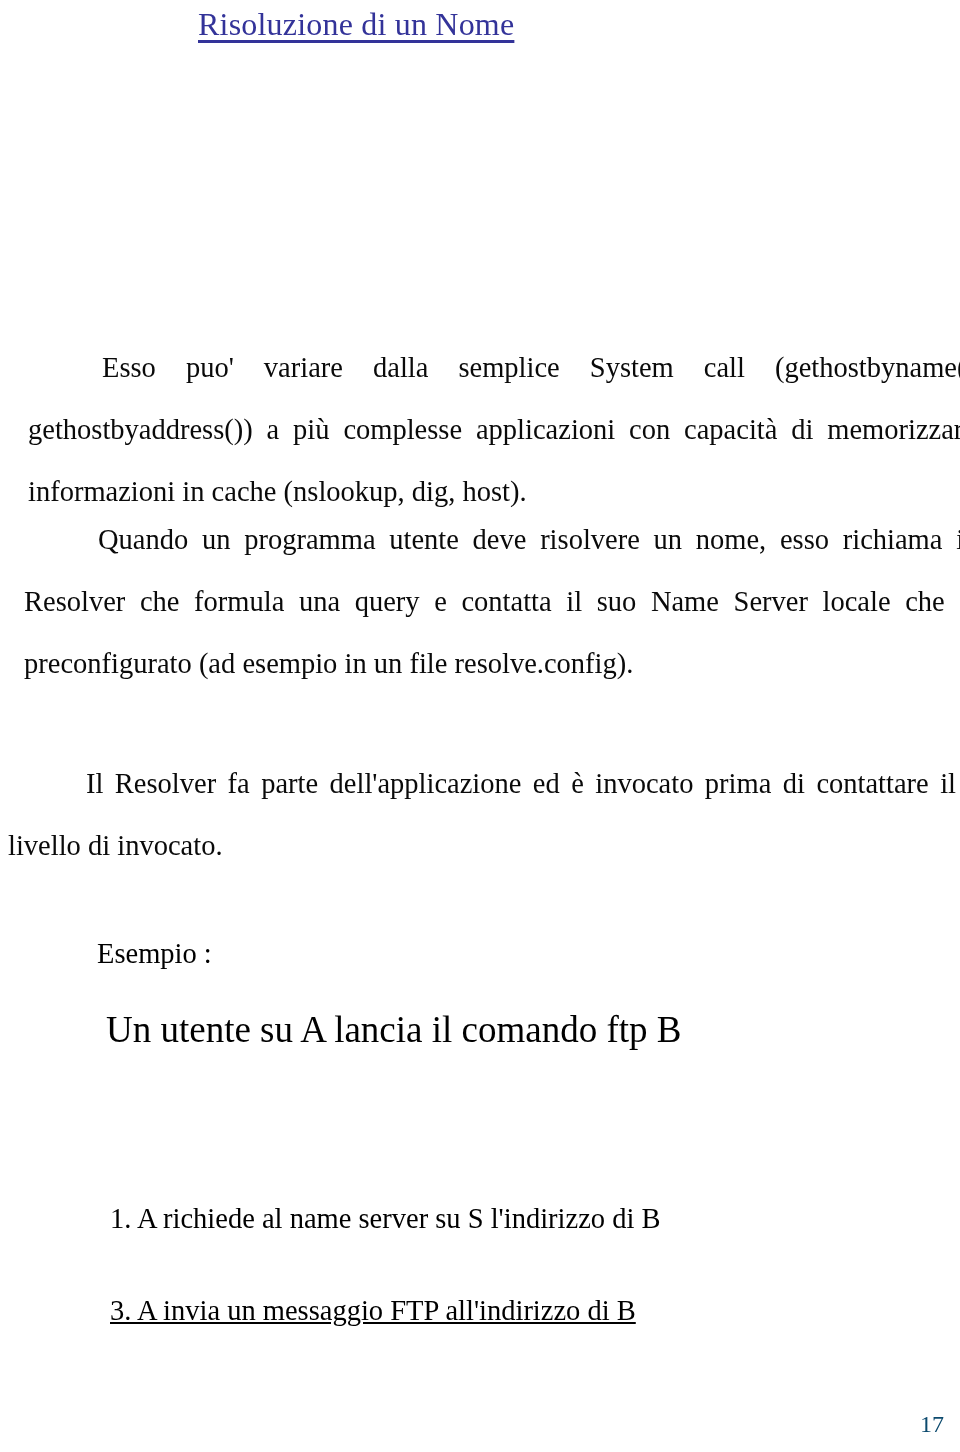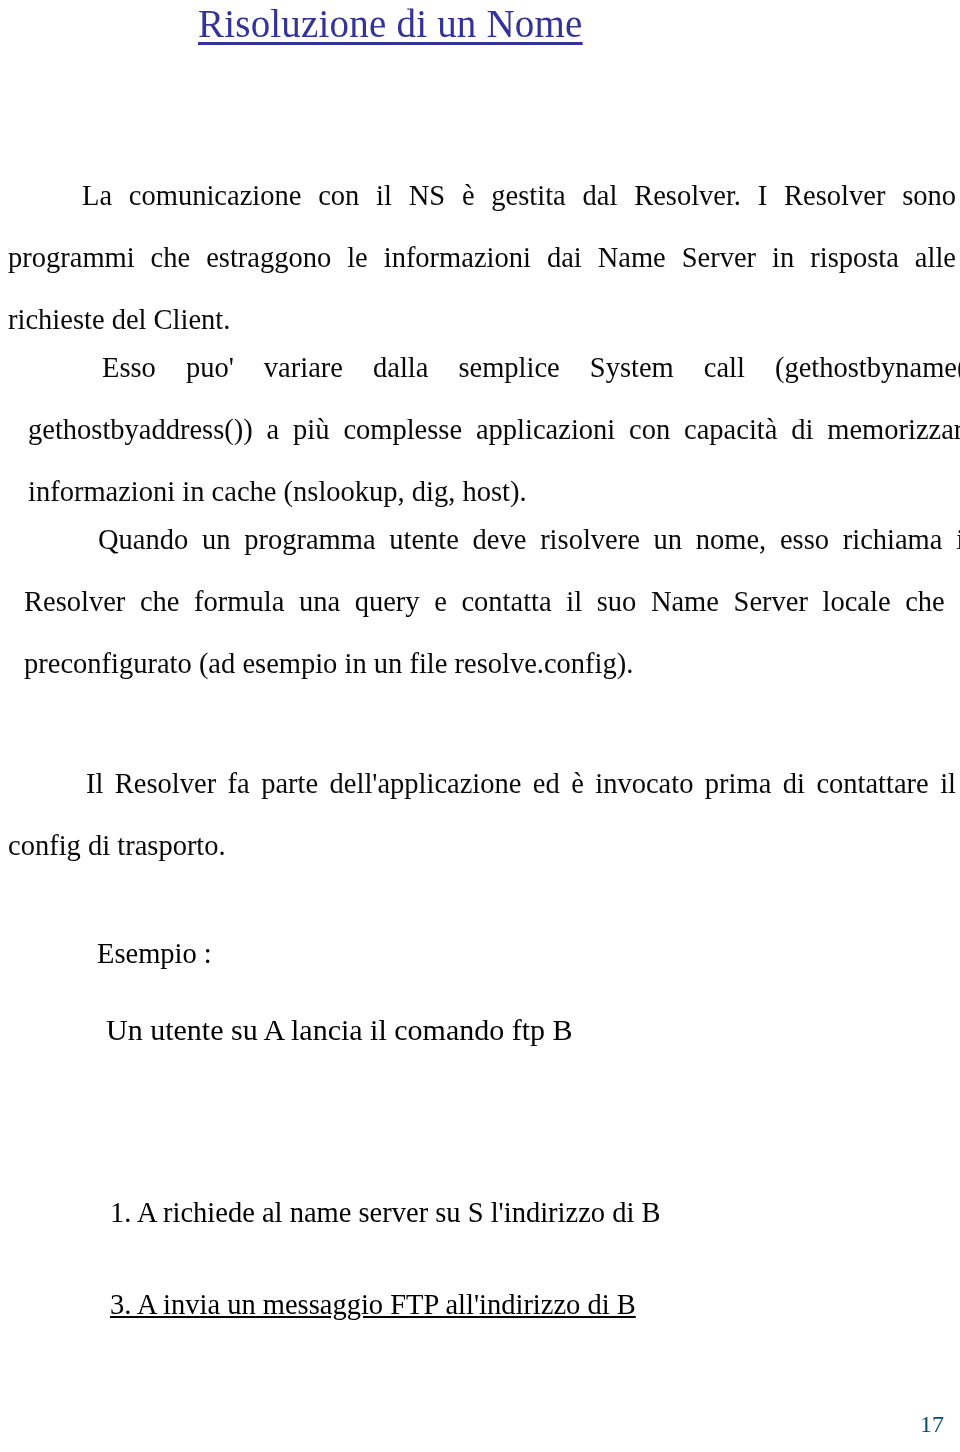--- a/index.html
+++ b/index.html
@@ -21,21 +21,21 @@
     width: 960px;
     height: 1452px;
     box-sizing: border-box;
   }
 
   
   .doc-title {
     position: absolute;
     left: 198px;
     top: 2px;
-    font-size: 39px;
+    font-size: 32px;
     line-height: 44px;
     letter-spacing: 0.2px;
     color: #333399;
     text-decoration: underline;
     text-underline-offset: 5px;
     white-space: nowrap;
     font-weight: normal;
     margin: 0;
   }
 
@@ -65,63 +65,62 @@
     font-size: 28.5px;
     line-height: 44px;
     white-space: nowrap;
     text-align: right;
   }
 
   .esempio-line {
     position: absolute;
     left: 106px;
     top: 1008px;
-    font-size: 30px;
+    font-size: 37px;
     line-height: 44px;
     white-space: nowrap;
   }
 
   .steps {
     position: absolute;
     left: 110px;
     top: 1180px;
     width: 800px;
   }
   .step {
     font-size: 28.5px;
     line-height: 44px;
-    margin: 11px 0 48px 0;
+    margin: 17px 0 48px 0;
     white-space: nowrap;
   }
   .step:last-child { margin-bottom: 0; text-decoration: underline; }
 
   .page-number {
     position: absolute;
     right: 16px;
     bottom: 14px;
     font-size: 24px;
     line-height: 28px;
     color: #0c4a6e;
   }
 </style>
 </head>
 <body>
 
 <div class="page">
 
   <h1 class="doc-title">Risoluzione di un Nome</h1>
 
-  <p class="body-block p1 justified">La comunicazione con il NS è gestita dal Resolver. I Resolver sono programmi che estraggono le informazioni  dai Name Server in risposta alle richieste del Client.</p>
 
   <p class="body-block p2 justified">Esso puo' variare dalla semplice System call (gethostbyname() gethostbyaddress()) a  più complesse applicazioni con capacità di memorizzare informazioni in cache (nslookup, dig, host).</p>
 
   <p class="body-block p3 justified">Quando un programma utente deve risolvere un nome,  esso richiama il Resolver che formula una query e contatta il suo Name Server locale che è preconfigurato (ad esempio in un file resolve.config).</p>
 
 
-  <p class="body-block p5 justified">Il  Resolver fa parte dell'applicazione ed è invocato prima di contattare il config di trasporto.</p>
+  <p class="body-block p5 justified">Il  Resolver fa parte dell'applicazione ed è invocato prima di contattare il livello di invocato.</p>
 
   <div class="esempio">Esempio :</div>
 
   <div class="esempio-line">Un utente su A lancia   il comando ftp B</div>
 
   <div class="steps">
     <div class="step">1. A richiede al name server su S l'indirizzo di B</div>
     <div class="step">3. A invia un messaggio FTP all'indirizzo di B</div>
   </div>
 

